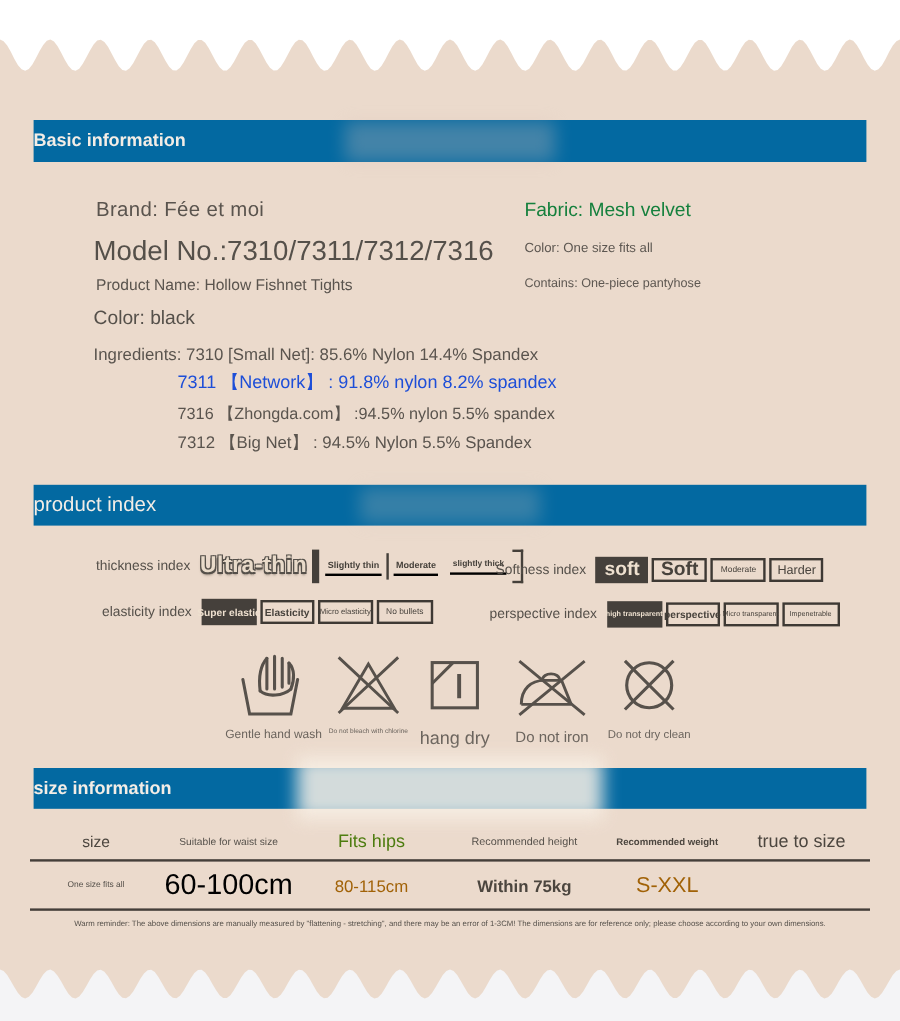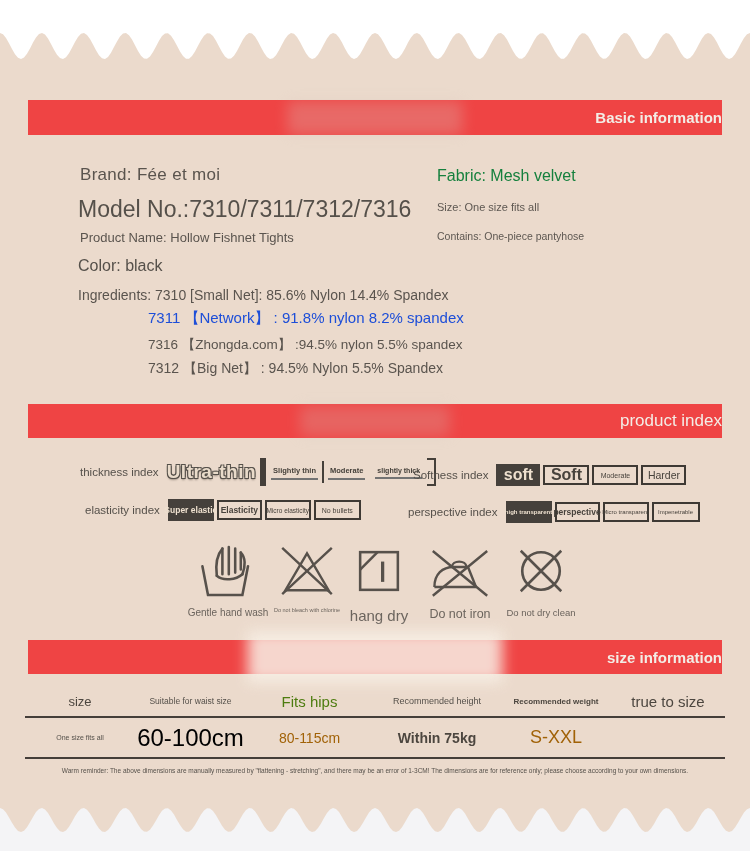--- a/index.html
+++ b/index.html
@@ -1,21 +1,21 @@
 <!DOCTYPE html>
 <html><head>
 <meta charset="utf-8">
 <style>
   html,body{margin:0;padding:0;background:#ffffff;}
   .page{position:relative;width:750px;height:851px;background:#ebdacc;overflow:hidden;
         font-family:"Liberation Sans",sans-serif;color:#56504a;}
   .abs{position:absolute;}
   
-  .bar{position:absolute;left:28px;width:694px;background:#ef4444;display:flex;
-       align-items:center;justify-content:flex-end;color:#f3ede6;z-index:2;}
+  .bar{position:absolute;left:28px;width:694px;background:#0369a1;display:flex;
+       align-items:center;justify-content:flex-start;color:#f3ede6;z-index:2;}
   .bar .glow{position:absolute;left:50%;top:50%;transform:translate(-50%,-50%);
        filter:blur(7px);z-index:0;}
   .bar .bar-label{position:relative;z-index:1;}
   #bar-basic{top:100px;height:35px;font-size:15px;font-weight:bold;}
   #bar-basic .glow{width:175px;height:34px;background:#d8c0b8;opacity:.30;}
   #bar-product{top:404px;height:34px;font-size:17px;font-weight:500;}
   #bar-product .glow{width:150px;height:30px;background:#cfc4bb;opacity:.25;}
   #bar-size{top:640px;height:34px;font-size:15px;font-weight:bold;}
   #bar-size .glow{width:255px;height:52px;background:#f8f0e6;opacity:.85;}
   
@@ -30,21 +30,21 @@
   #fabric{left:437px;top:167px;font-size:16px;color:#15803d;}
   #fsize{left:437px;top:201px;font-size:11px;color:#5d5751;}
   #fcontains{left:437px;top:230px;font-size:10.5px;color:#5d5751;}
   
   .idx-group{position:absolute;display:flex;align-items:center;}
   .idx-label{font-size:11.5px;color:#55504a;margin-right:8px;white-space:nowrap;}
   #g-thick{left:80px;top:456px;height:32px;}
   .ultra{font-size:19px;font-weight:bold;letter-spacing:.5px;color:#e9dbca;
          text-shadow:-1px -1px 0 #55504a,1px -1px 0 #55504a,-1px 1px 0 #55504a,1px 1px 0 #55504a,0 2px 2px rgba(70,60,50,.5);}
   .dbar{width:6px;height:28px;background:#443f3a;margin:0 5px 0 4px;}
-  .topt{font-size:7.5px;font-weight:bold;color:#45403a;border-bottom:2px solid #737373;
+  .topt{font-size:7.5px;font-weight:bold;color:#45403a;border-bottom:2px solid #000000;
         padding:2px 2px 3px;white-space:nowrap;}
   .tdiv{width:2px;height:22px;background:#45403a;margin:0 4px;}
   .tgap{width:10px;}
   .bracket{width:7px;height:24px;border:2px solid #45403a;border-left:none;margin-left:5px;}
   .chip{height:20px;display:flex;align-items:center;justify-content:center;
         border:2px solid #3e3934;box-sizing:border-box;color:#47423c;white-space:nowrap;
         background:transparent;text-align:center;}
   .chip.dark{background:#45403b;border:none;color:#eee0cf;height:22px;}
   .chips{display:flex;align-items:center;gap:3px;}
   #g-soft{left:413px;top:464px;}
@@ -107,21 +107,21 @@
 
   <div class="abs" id="brand">Brand: Fée et moi</div>
   <div class="abs" id="model">Model No.:7310/7311/7312/7316</div>
   <div class="abs" id="pname">Product Name: Hollow Fishnet Tights</div>
   <div class="abs" id="pcolor">Color: black</div>
   <div class="abs" id="ing0">Ingredients: 7310 [Small Net]: 85.6% Nylon 14.4% Spandex</div>
   <div class="abs" id="ing1">7311 【Network】 : 91.8% nylon 8.2% spandex</div>
   <div class="abs" id="ing2">7316 【Zhongda.com】 :94.5% nylon 5.5% spandex</div>
   <div class="abs" id="ing3">7312 【Big Net】 : 94.5% Nylon 5.5% Spandex</div>
   <div class="abs" id="fabric">Fabric: Mesh velvet</div>
-  <div class="abs" id="fsize">Size: One size fits all</div>
+  <div class="abs" id="fsize">Color: One size fits all</div>
   <div class="abs" id="fcontains">Contains: One-piece pantyhose</div>
 
   <div class="bar" id="bar-product">
     <span class="glow"></span>
     <span class="bar-label">product index</span>
   </div>
 
   <div class="idx-group" id="g-thick">
     <span class="idx-label">thickness index</span>
     <span class="ultra">Ultra-thin</span>

